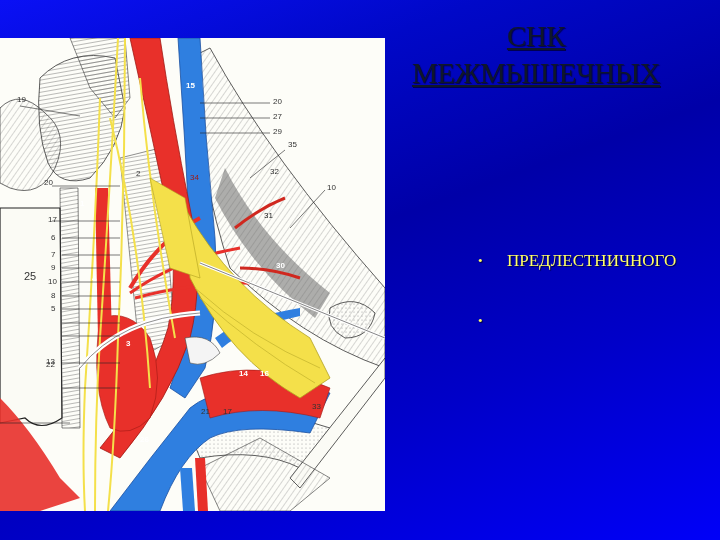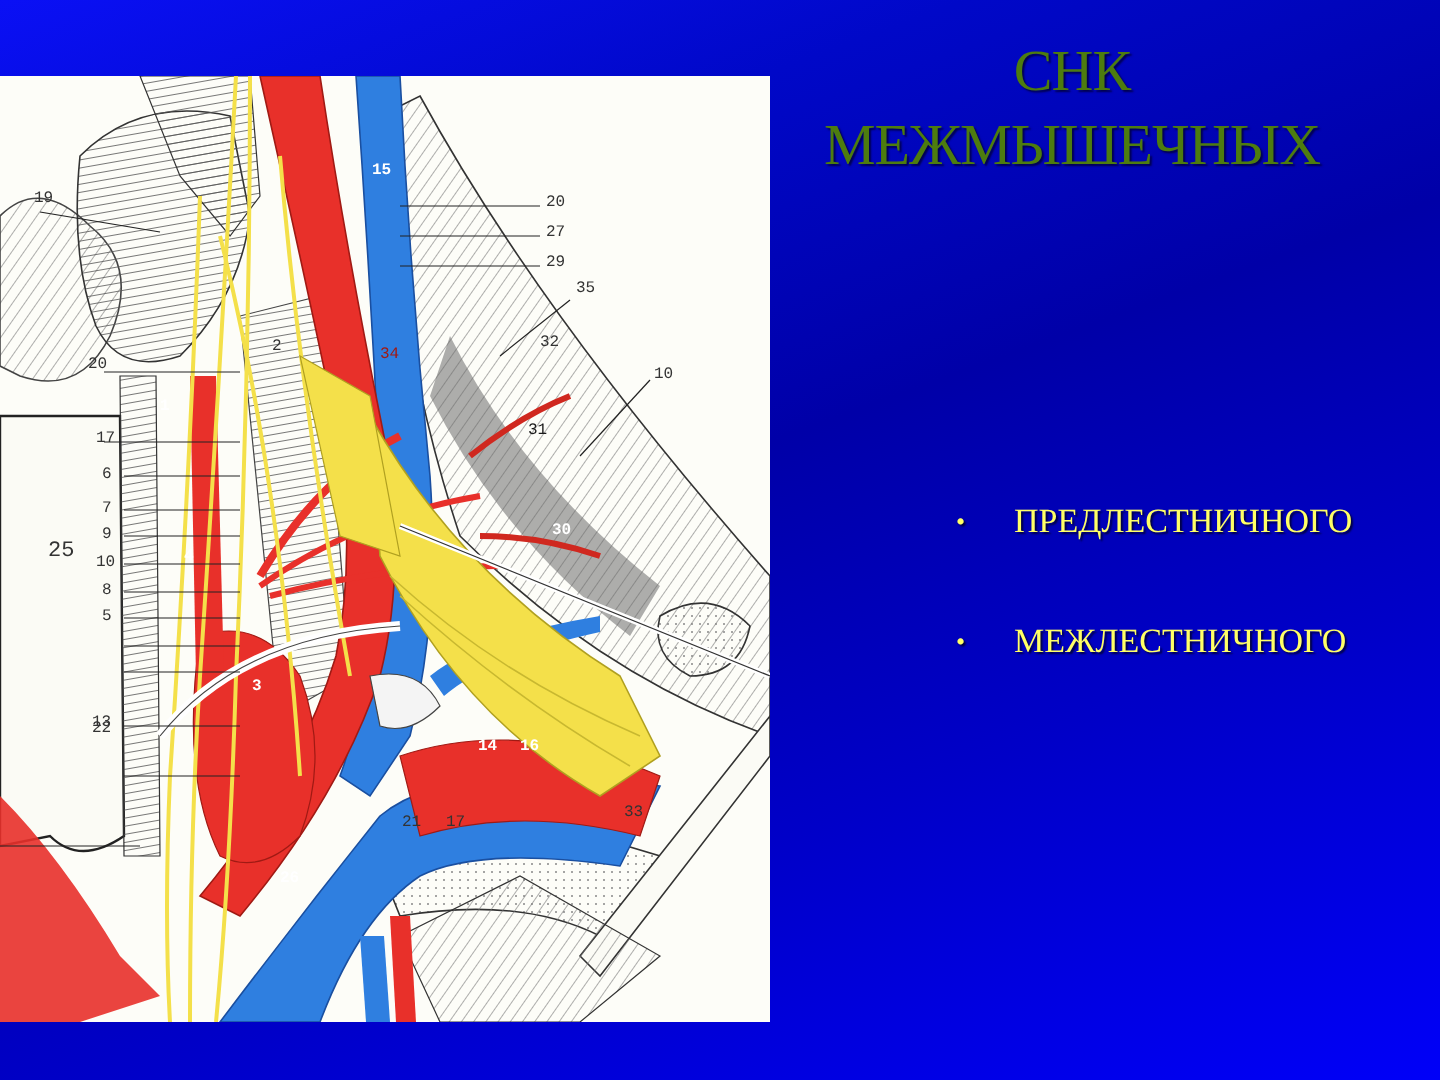--- a/index.html
+++ b/index.html
@@ -8,30 +8,31 @@
       background: linear-gradient(160deg, #0a10f5 0%, #0008c8 22%, #0000a8 45%, #0000c8 70%, #0000f8 100%);
       font-family: "Liberation Serif", "DejaVu Serif", serif;
     }
     .slide { position: absolute; left: 0; top: 0; width: 720px; height: 540px; }
     .illustration {
       position: absolute; left: 0; top: 38px; width: 385px; height: 473px;
       background: #fdfdf8; overflow: hidden;
     }
     .illustration svg { position: absolute; left: 0; top: 0; width: 385px; height: 473px; }
     .lbl {
-      position: absolute; font-family: Liberation Mono, monospace;
+      position: absolute; font-family: Liberation Sans, sans-serif;
       font-size: 8px; color: #333; line-height: 1;
     }
     .lbl.white { color: #ffffff; font-weight: bold; }
     .lbl.ondark { color: #1a1a1a; }
     .title {
       position: absolute; left: 385px; top: 18px; width: 302px;
-      text-align: center; color: #4d7c0f;
+      text-align: center; color: #0f172a;
       font-size: 29px; line-height: 37px; letter-spacing: -0.5px;
       text-shadow: 1px 1px 1px #000050;
+      text-decoration: underline;
     }
     .title div { white-space: nowrap; }
     .bullets { position: absolute; left: 478px; top: 248px; width: 240px; }
     .bullet {
       position: relative; height: 26px; color: #ffff66; font-size: 17px; line-height: 26px;
       white-space: nowrap; text-shadow: 1px 1px 1px #000040;
     }
     .bullet + .bullet { margin-top: 34px; }
     .bullet .dot { position: absolute; left: 0; top: 0; font-size: 13px; }
     .bullet .txt { position: absolute; left: 29px; top: 0; }
@@ -180,17 +181,16 @@
     <div>МЕЖМЫШЕЧНЫХ</div>
   </div>
 
   <div class="bullets">
     <div class="bullet">
       <span class="dot">•</span>
       <span class="txt">ПРЕДЛЕСТНИЧНОГО</span>
     </div>
     <div class="bullet">
       <span class="dot">•</span>
-      <span class="txt">МЕЖЛЕСТНИЧНОГО</span>
     </div>
   </div>
 
 </div>
 
 </body></html>

